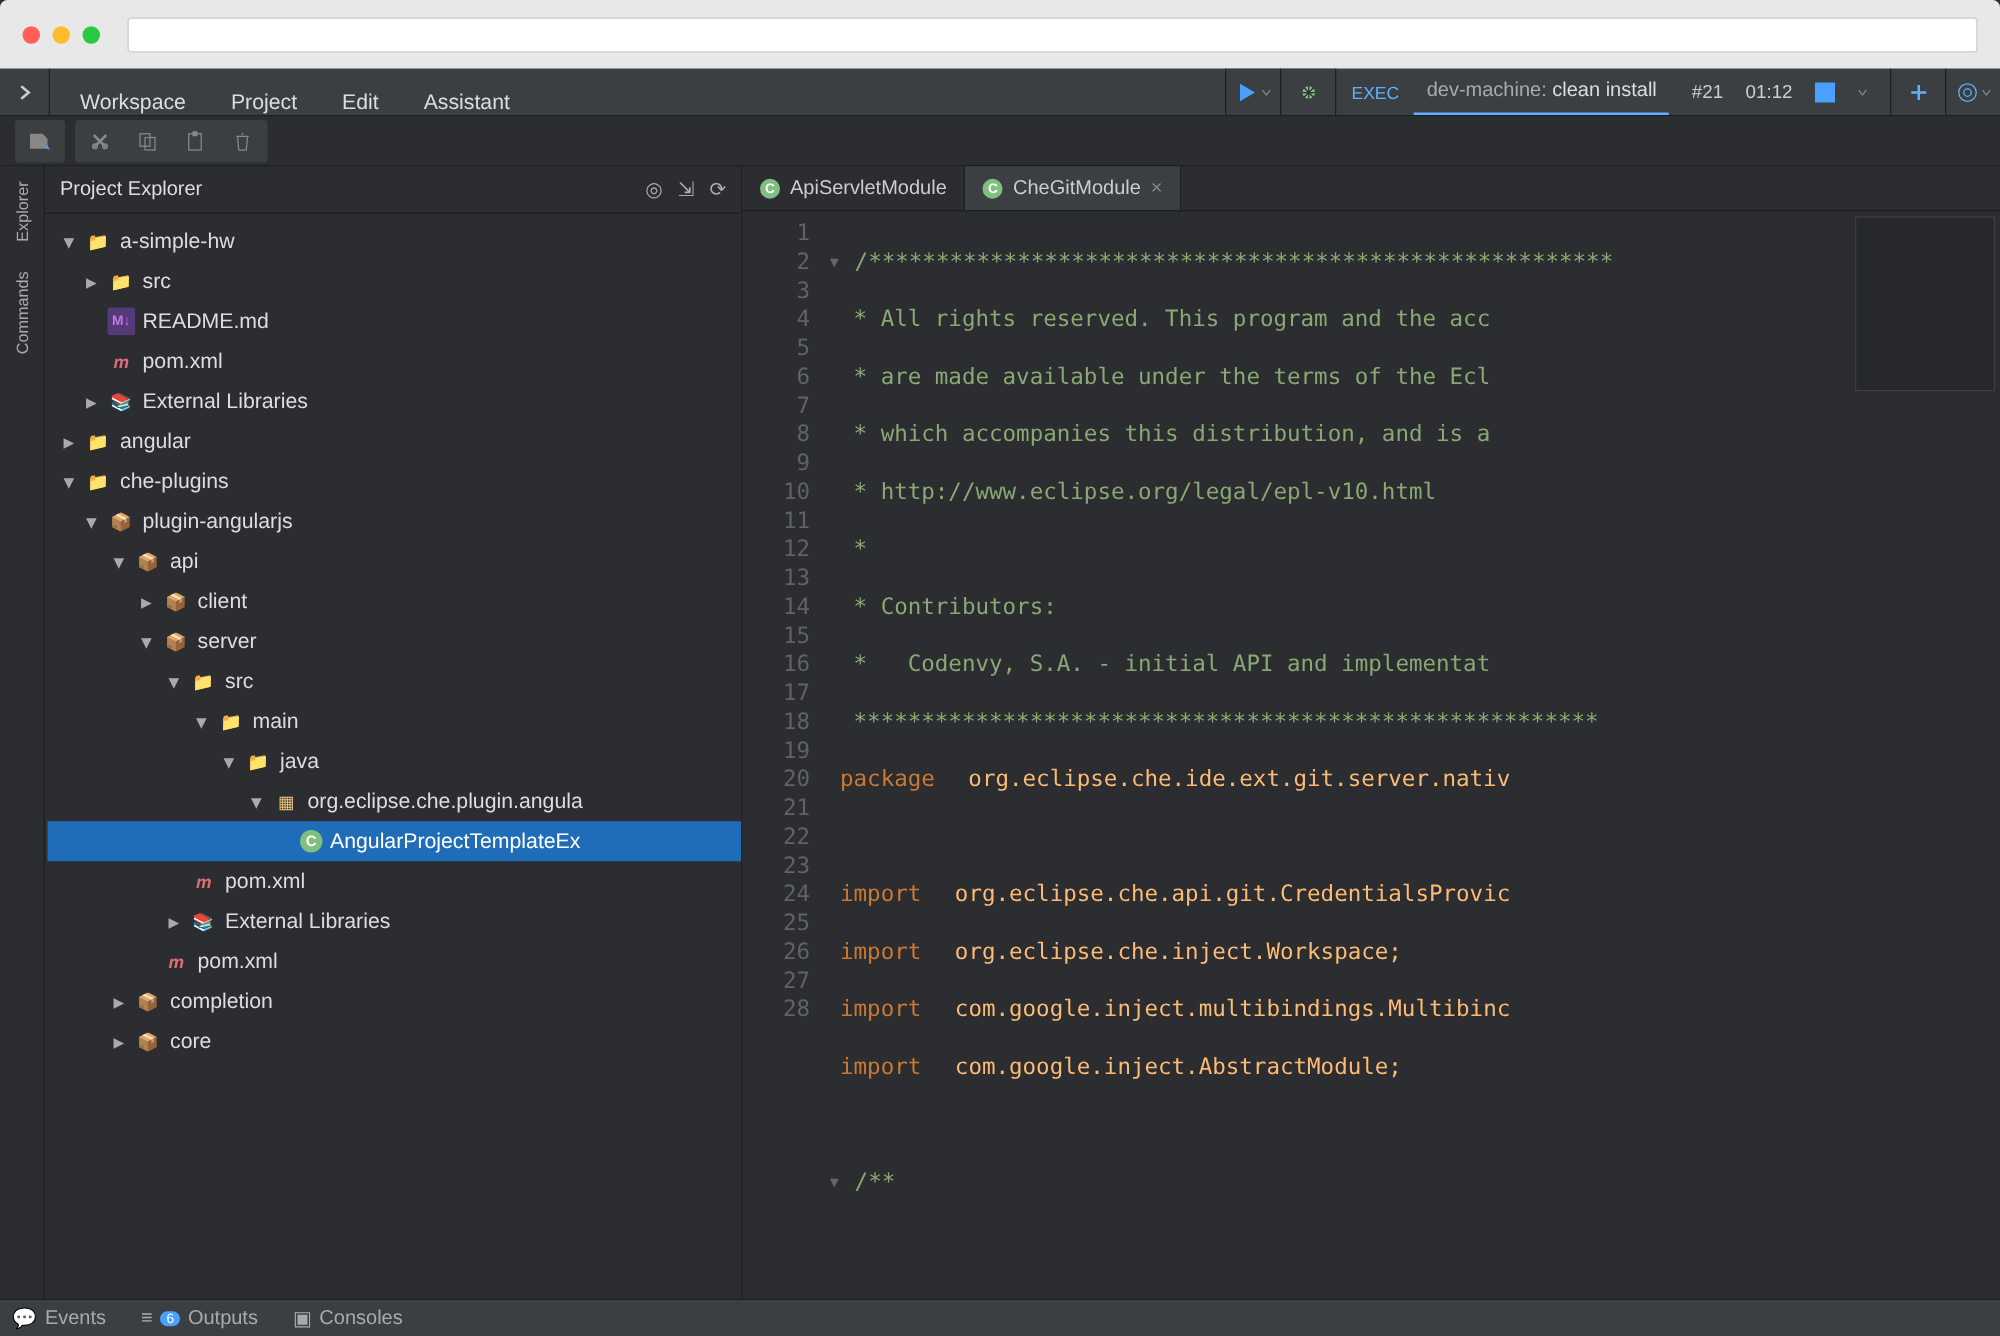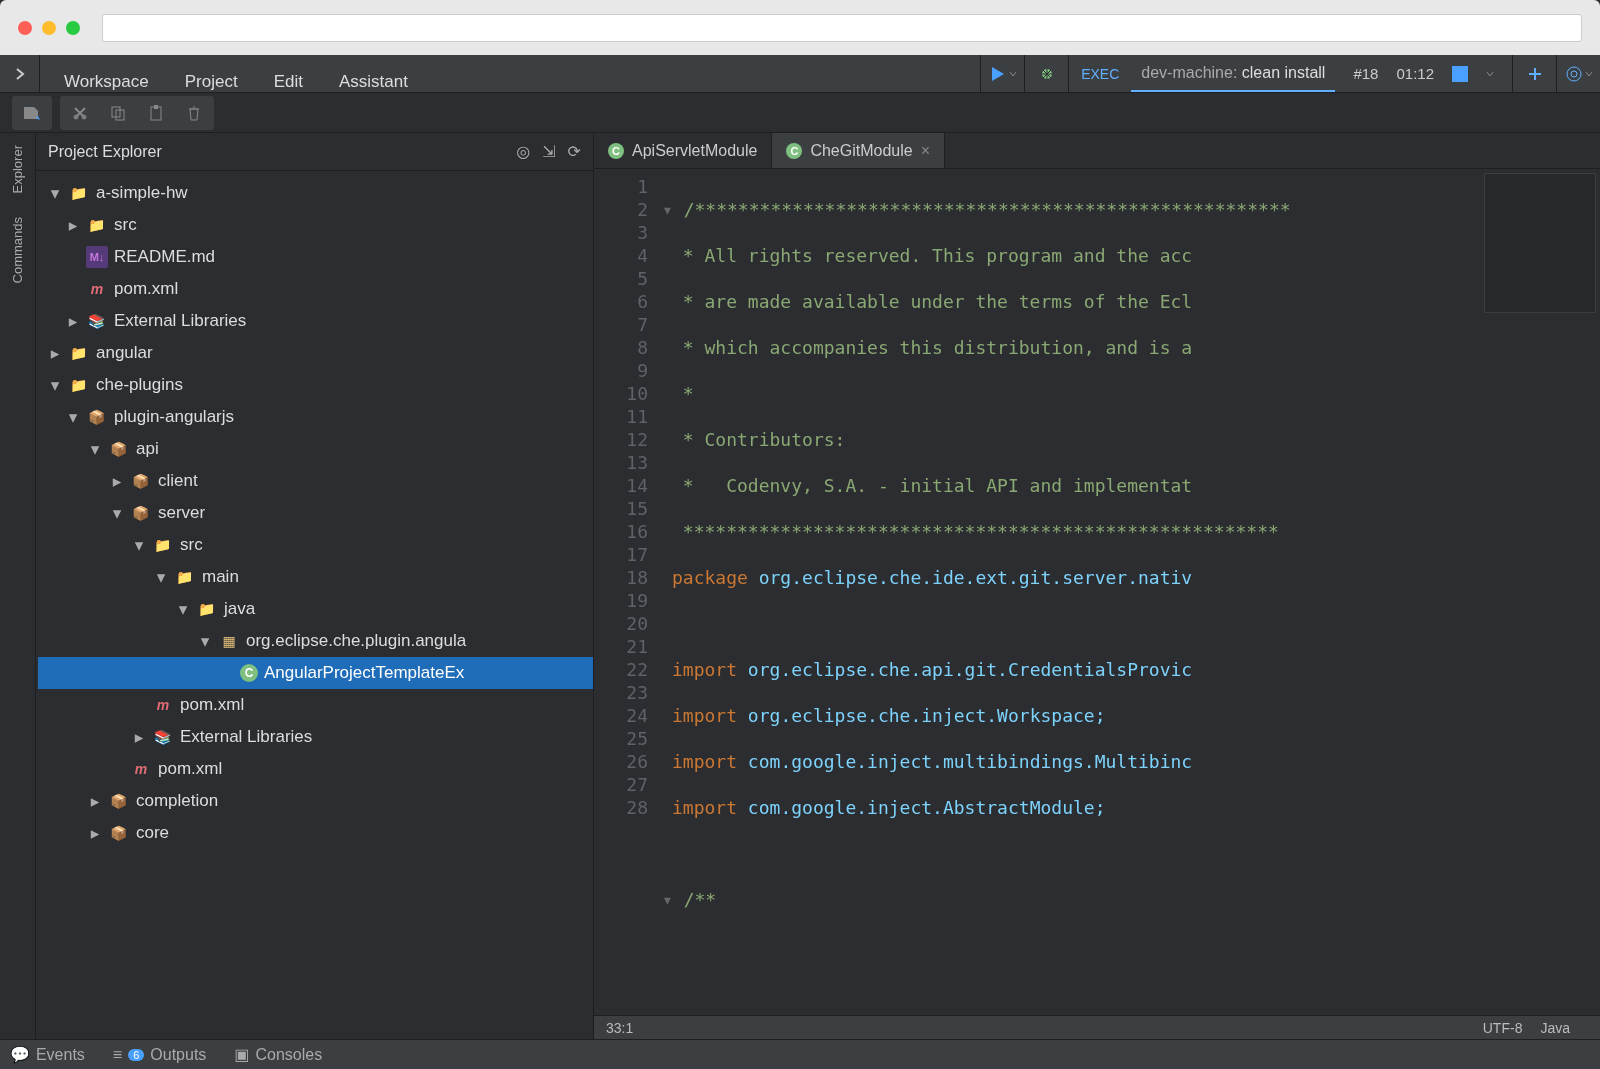--- a/index.html
+++ b/index.html
@@ -58,21 +58,21 @@
 .tabs { height:36px; display:flex; align-items:stretch; background:#2b2d30; border-bottom:1px solid #1e1f22; }
 .tab { display:flex; align-items:center; gap:8px; padding:0 14px; cursor:pointer; color:#ccc; font-size:16px; border-right:1px solid #1e1f22; }
 .tab.active { background:#3c3f41; }
 .tab .ic-tab { width:16px; height:16px; background:#7fbf7f; border-radius:50%; display:flex; align-items:center; justify-content:center; color:#fff; font-size:11px; font-weight:bold; }
 .tab .close { color:#888; }
 .editor-body { flex:1; display:flex; overflow:hidden; font-family:'Menlo','Monaco',monospace; font-size:18px; line-height:23px; position:relative; }
 .gutter { width:64px; background:#2b2d30; text-align:right; padding:6px 10px 0 0; color:#5f6266; }
 .gutter div { height:23px; }
 .code { flex:1; padding:6px 0 0 14px; overflow:hidden; white-space:pre; color:#bbbbbb; }
 .code .ln { height:23px; }
-.c-comment{color:#8aa873;} .c-kw{color:#cc7832;} .c-pkg{color:#7dd3fc;}
+.c-comment{color:#8aa873;} .c-kw{color:#cc7832;} .c-pkg{color:#fdba74;margin-left:16px;}
 .fold { color:#666; margin-left:-10px; }
 .minimap { position:absolute; top:4px; right:4px; width:112px; height:140px; background:#25272a; border:1px solid #44474a; opacity:0.7; }
 
 .editor-status { height:24px; display:flex; align-items:center; background:#3c3f41; color:#bbb; font-size:14px; padding:0 12px; border-top:1px solid #1e1f22; }
 .editor-status .sp { flex:1; }
 .editor-status span { margin-right:18px; }
 
 
 .bottom-bar { height:30px; background:#3c3f41; display:flex; align-items:center; padding:0 10px; gap:28px; border-top:1px solid #1e1f22; font-size:16px; color:#aaa; }
 .bottom-bar .bi { display:flex; align-items:center; gap:6px; cursor:pointer; }
@@ -118,21 +118,21 @@
       <svg width="18" height="18">
           <circle cx="9" cy="9" r="5" fill="#7fbf7f"></circle>
           <path d="M4 9h10M9 4v10M5 5l8 8M13 5l-8 8" stroke="#2b2d30" stroke-width="1"></path>
         </svg>
     </div>
     <div class="exec-pill">
       <span class="exec-label">EXEC</span>
       <span class="exec-text"><span class="exec-dev">dev-machine:</span>&nbsp;<span>clean install</span></span>
     </div>
     <div class="run-stats">
-      <span>#18</span>
+      <span>#21</span>
       <span>01:12</span>
       <span class="sq"></span>
       <svg width="8" height="8">
           <path d="M1 2 L4 6 L7 2" stroke="#888" fill="none"></path>
         </svg>
     </div>
     <div class="right-btns">
       <div class="rb">
         <svg width="18" height="18">
             <path d="M9 3v12M3 9h12" stroke="#60b0ff" stroke-width="2"></path>
@@ -358,20 +358,21 @@
           <div>25</div>
           <div>26</div>
           <div>27</div>
           <div>28</div>
       </div>
       <div class="code">
 <div class="ln"><span class="fold">▾ </span><span class="c-comment">/*******************************************************</span></div>
 <div class="ln c-comment"> * All rights reserved. This program and the acc</div>
 <div class="ln c-comment"> * are made available under the terms of the Ecl</div>
 <div class="ln c-comment"> * which accompanies this distribution, and is a</div>
+<div class="ln c-comment"> * http://www.eclipse.org/legal/epl-v10.html</div>
 <div class="ln c-comment"> *</div>
 <div class="ln c-comment"> * Contributors:</div>
 <div class="ln c-comment"> *   Codenvy, S.A. - initial API and implementat</div>
 <div class="ln c-comment"> *******************************************************</div>
 <div class="ln"><span class="c-kw">package</span><span class="c-pkg"> org.eclipse.che.ide.ext.git.server.nativ</span></div>
 <div class="ln"></div>
 <div class="ln"><span class="c-kw">import</span><span class="c-pkg"> org.eclipse.che.api.git.CredentialsProvic</span></div>
 <div class="ln"><span class="c-kw">import</span><span class="c-pkg"> org.eclipse.che.inject.Workspace;</span></div>
 <div class="ln"><span class="c-kw">import</span><span class="c-pkg"> com.google.inject.multibindings.Multibinc</span></div>
 <div class="ln"><span class="c-kw">import</span><span class="c-pkg"> com.google.inject.AbstractModule;</span></div>
@@ -383,26 +384,20 @@
 
 
 
 
 
 
 
       </div>
       <div class="minimap"></div>
     </div>
-    <div class="editor-status">
-      <span>33:1</span>
-      <span class="sp"></span>
-      <span>UTF-8</span>
-      <span>Java</span>
-    </div>
   </div>
 </div>
 
 <div class="bottom-bar">
   <div class="bi">
       <span>💬</span>
       <span>Events</span>
     </div>
   <div class="bi">
       <span>≡</span>

